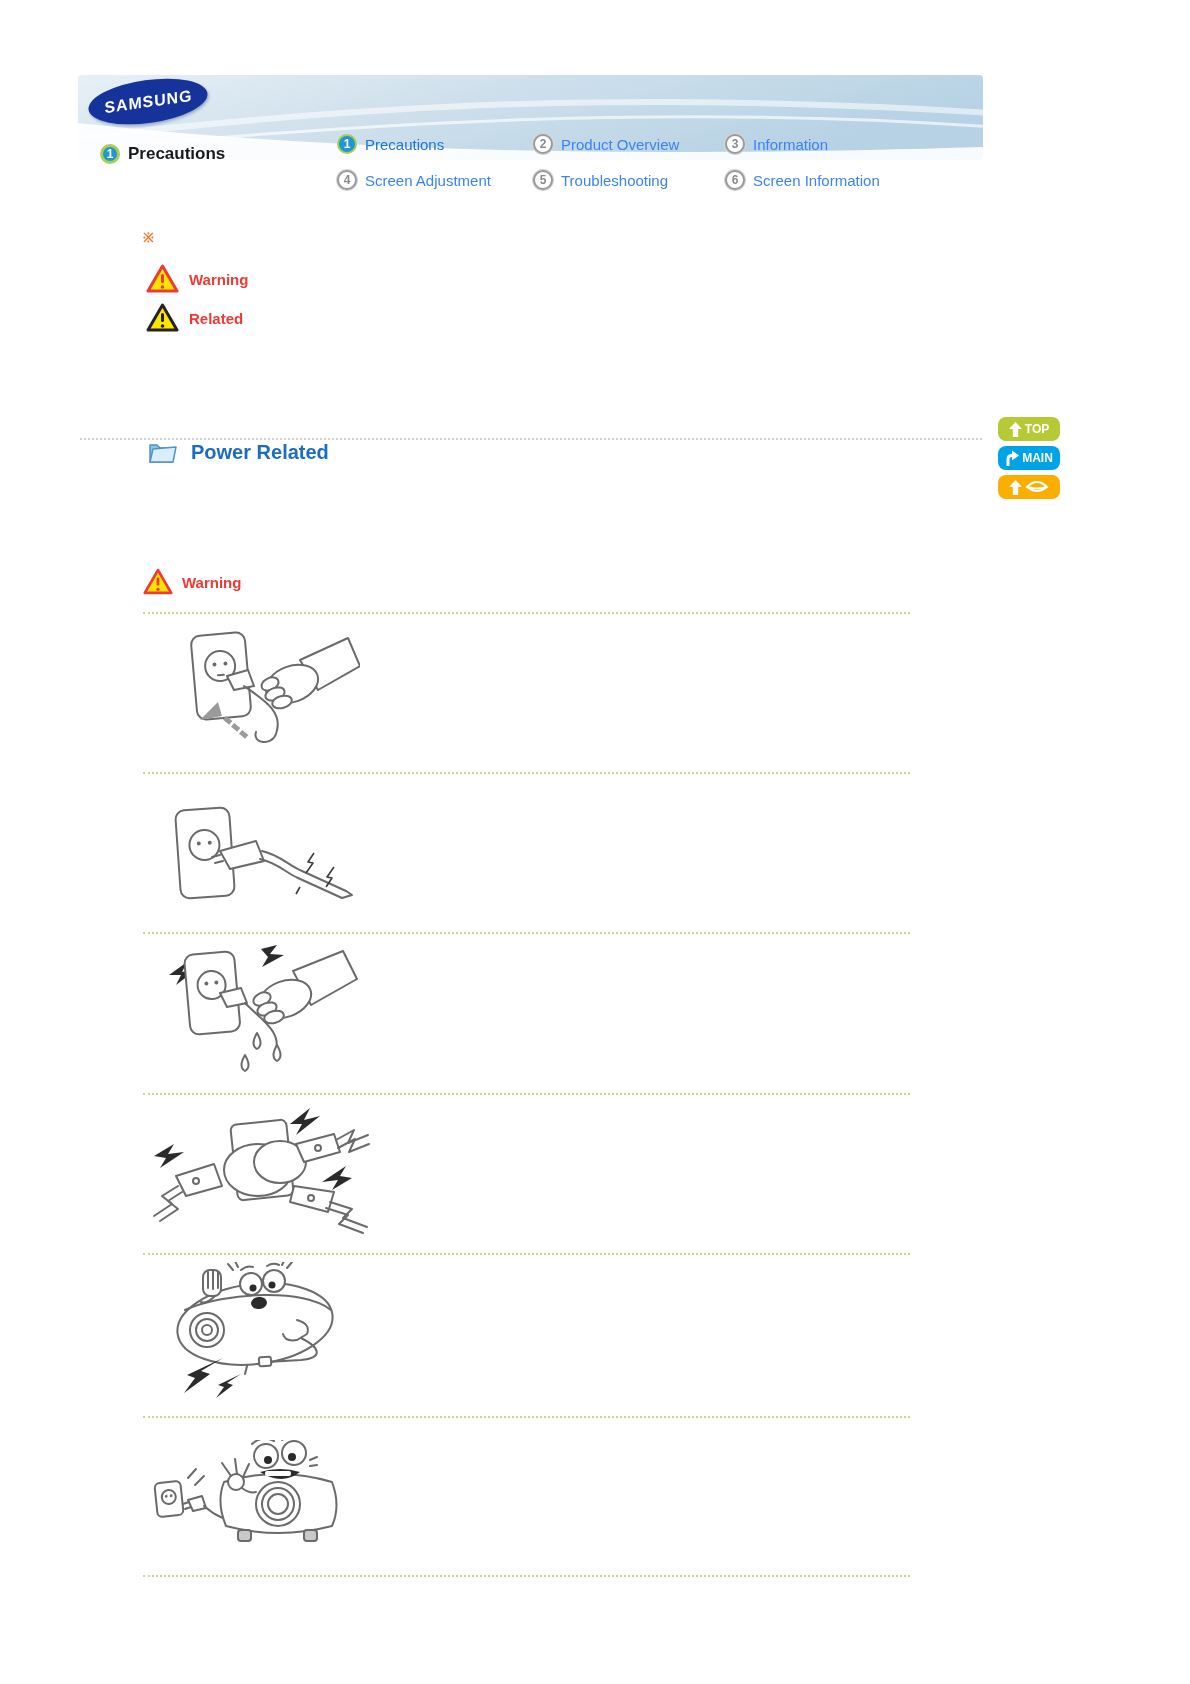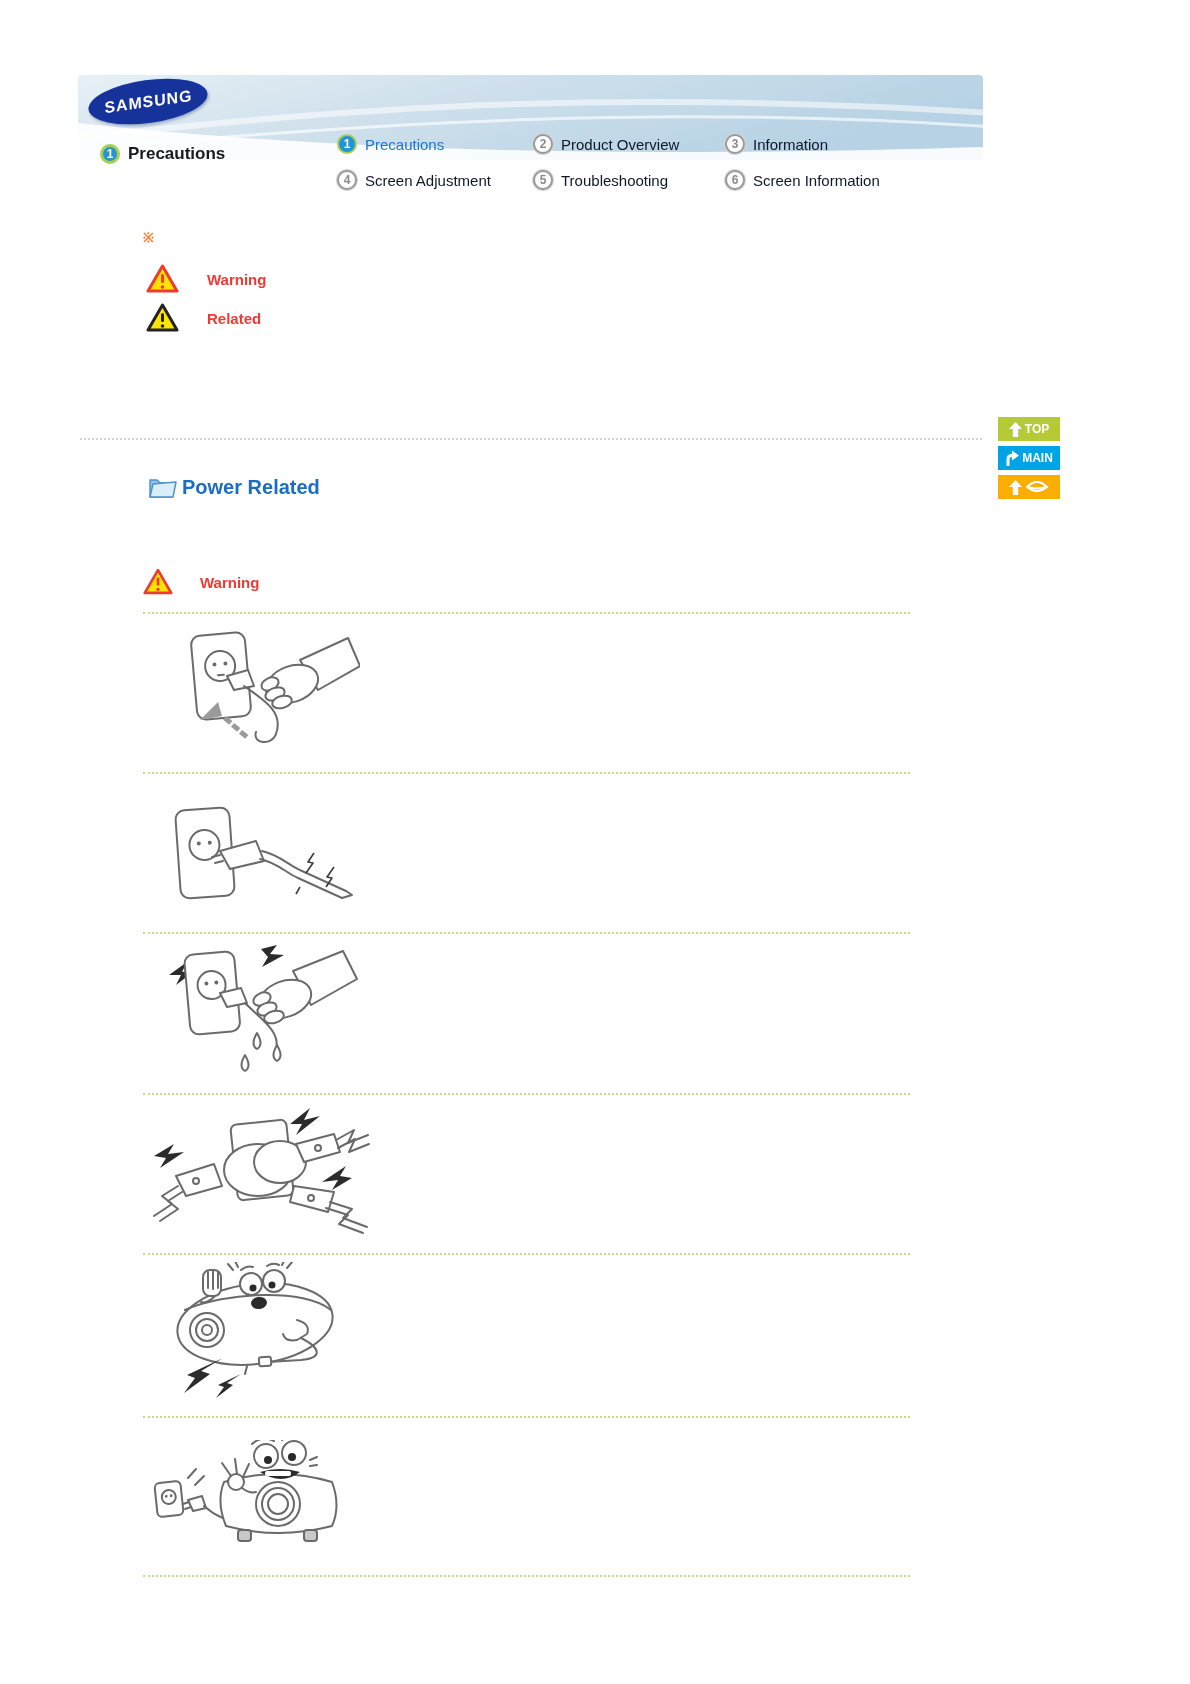--- a/index.html
+++ b/index.html
@@ -43,44 +43,44 @@
     font-size:12px; font-weight:bold;
   }
   .nav-item.active .circle {
     background:#2196d3; border:2px solid #a9ce52; color:#fff;
   }
   .nav-item.inactive .circle {
     background:#fff; border:2px solid #9a9a9a; color:#8a8a8a;
     box-shadow:0 0 0 1px #d5d5d5;
   }
   .nav-item.active .nav-label { color:#1b75d0; }
-  .nav-item.inactive .nav-label { color:#0f172a; }
+  .nav-item.inactive .nav-label { color:#3b82f6; }
   .nav-label { font-size:15px; }
 
   
   .note-symbol { left:143px; top:228px; font-size:13px; color:#f07a28; font-weight:bold; }
   .legend-row { display:flex; align-items:center; gap:10px; }
-  .legend-label { font-size:15px; font-weight:bold; color:#ee3a34;margin-left:18px; }
+  .legend-label { font-size:15px; font-weight:bold; color:#ee3a34; }
 
   
   .gray-dotted { left:80px; top:438px; width:902px; border-top:2px dotted #d2d2d2; }
   .green-dotted { left:143px; width:767px; border-top:2px dotted #c3dc8e; }
 
   
   .quick-btn {
-    left:998px; width:62px; height:24px; border-radius:0;
+    left:998px; width:62px; height:24px; border-radius:8px;
     display:flex; align-items:center; justify-content:center; gap:3px;
     color:#fff; font-size:12px; font-weight:bold; cursor:pointer;
   }
   .btn-top   { top:417px; background:#b5ca35; }
   .btn-main  { top:446px; background:#00a3e6; }
   .btn-lips  { top:475px; background:#f9ae00; }
 
   
-  .section-heading { left:148px; top:474px; display:flex; align-items:center; gap:4px; }
+  .section-heading { left:148px; top:439px; display:flex; align-items:center; gap:13px; }
   .section-heading .title { font-size:20px; font-weight:bold; color:#1b6dc1; }
 
   .warn-header { display:flex; align-items:center; gap:9px; }
 
   .sketch { stroke:#6a6a6a; stroke-width:2; fill:#ffffff; stroke-linejoin:round; stroke-linecap:round; }
   .sketch-line { stroke:#6a6a6a; stroke-width:2; fill:none; stroke-linejoin:round; stroke-linecap:round; }
   .bolt { fill:#2b2b2b; stroke:none; }
   .spark { stroke:#3a3a3a; stroke-width:1.6; fill:none; stroke-linejoin:round; }
 </style>
 </head>

